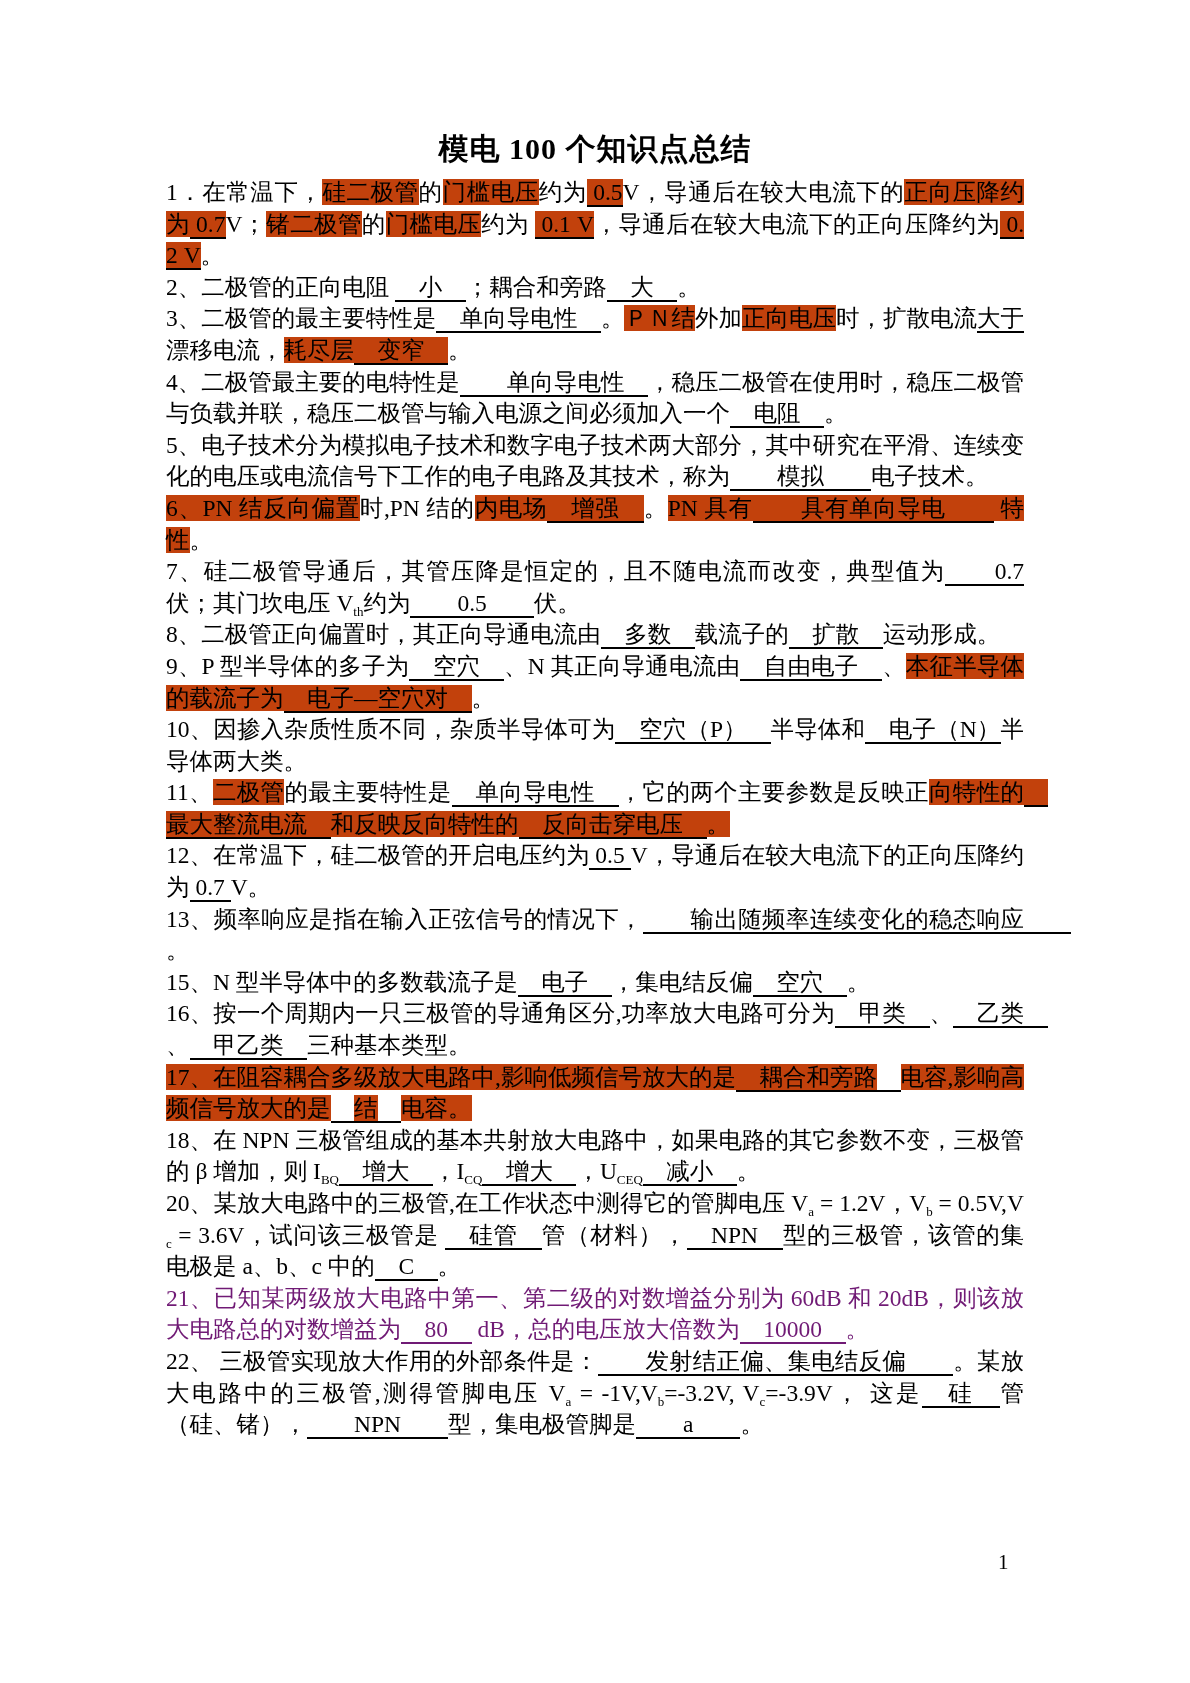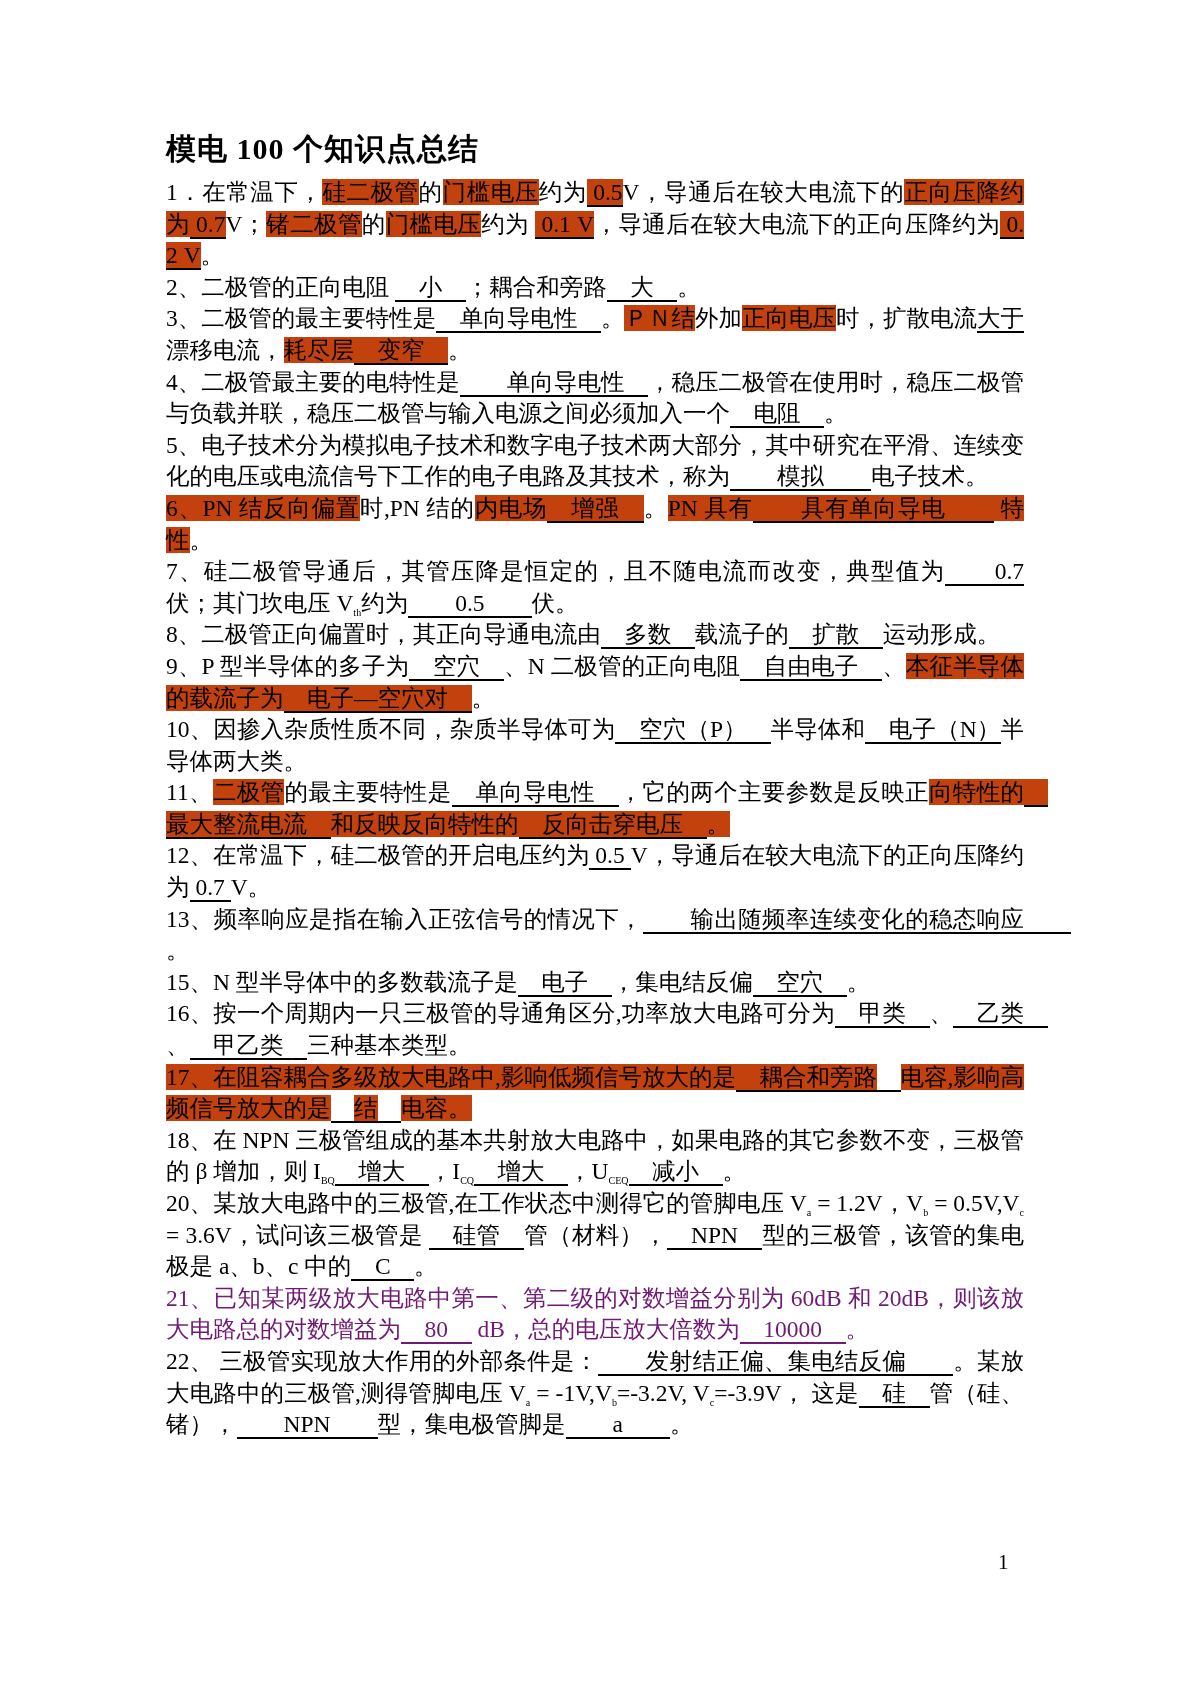--- a/index.html
+++ b/index.html
@@ -16,36 +16,36 @@
     background: #ffffff;
   }
   .doc-content {
     position: absolute;
     left: 166px; top: 128px;
     width: 858px;
   }
   .doc-title {
     font-size: 30px;
     font-weight: bold;
-    text-align: left;
+    text-align: center;
     margin: 0 0 7px 0;
     line-height: 42px;
     letter-spacing: 1px;
   }
   .item {
     font-size: 23.5px;
     line-height: 31.6px;
     text-align: justify;
     word-break: break-all;
   }
   .item span { white-space: pre-wrap; }
   .hl { background: #c2410c; }
   .u { border-bottom: 2px solid currentColor; }
   .sub {
-    font-size: 10px;
+    font-size: 13px;
     vertical-align: -5px;
     line-height: 0;
   }
   .red { color: #701a75; }
   .page-number {
     position: absolute;
     left: 998px; top: 1550px;
     font-size: 21px;
     color: #000000;
   }
@@ -58,21 +58,21 @@
     <h1 class="doc-title">模电 100 个知识点总结</h1>
     <div id="items-container">
         <div class="item"><span>1．在常温下，</span><span class="hl">硅二极管</span><span>的</span><span class="hl">门槛电压</span><span>约为</span><span class="hl u">&nbsp;0.5</span><span>V，导通后在较大电流下的</span><span class="hl">正向压降</span><span class="hl">约为</span><span class="hl u">&nbsp;0.7</span><span>V；</span><span class="hl">锗二极管</span><span>的</span><span class="hl">门槛电压</span><span>约为 </span><span class="hl u">&nbsp;0.1&nbsp;V</span><span>，导通后在较大电流下的正向压降约为</span><span class="hl u">&nbsp;0.2&nbsp;V</span><span>。</span></div>
         <div class="item"><span>2、二极管的正向电阻 </span><span class="u">　小　</span><span>；耦合和旁路</span><span class="u">　大　</span><span>。</span></div>
         <div class="item"><span>3、二极管的最主要特性是</span><span class="u">　单向导电性　</span><span>。</span><span class="hl">ＰＮ结</span><span>外加</span><span class="hl">正向电压</span><span>时，扩散电流</span><span class="u">大于</span><span>　漂移电流，</span><span class="hl">耗尽层</span><span class="hl u">　变窄　</span><span>。</span></div>
         <div class="item"><span>4、二极管最主要的电特性是</span><span class="u">　　单向导电性　</span><span>，稳压二极管在使用时，稳压二极管与负载并联，稳压二极管与输入电源之间必须加入一个</span><span class="u">　电阻　</span><span>。</span></div>
         <div class="item"><span>5、电子技术分为模拟电子技术和数字电子技术两大部分，其中研究在平滑、连续变化的电压或电流信号下工作的电子电路及其技术，称为</span><span class="u">　　模拟　　</span><span>电子技术。</span></div>
         <div class="item"><span class="hl">6、PN 结反向偏置</span><span>时,PN 结的</span><span class="hl">内电场</span><span class="hl u">　增强　</span><span>。</span><span class="hl">PN 具有</span><span class="hl u">　　具有单向导电　　</span><span class="hl"> 特性</span><span>。</span></div>
         <div class="item"><span>7、硅二极管导通后，其管压降是恒定的，且不随电流而改变，典型值为</span><span class="u">　　0.7</span><span>伏；其门坎电压 V</span><span class="sub">th</span><span>约为</span><span class="u">　　0.5　　</span><span>伏。</span></div>
         <div class="item"><span>8、二极管正向偏置时，其正向导通电流由</span><span class="u">　多数　</span><span>载流子的</span><span class="u">　扩散　</span><span>运动形成。</span></div>
-        <div class="item"><span>9、P 型半导体的多子为</span><span class="u">　空穴　</span><span>、N 二极管的正向电阻</span><span class="u">　自由电子　</span><span>、</span><span class="hl">本征半导体的载流子为</span><span class="hl u">　电子—空穴对　</span><span>。</span></div>
+        <div class="item"><span>9、P 型半导体的多子为</span><span class="u">　空穴　</span><span>、N 其正向导通电流由</span><span class="u">　自由电子　</span><span>、</span><span class="hl">本征半导体的载流子为</span><span class="hl u">　电子—空穴对　</span><span>。</span></div>
         <div class="item"><span>10、因掺入杂质性质不同，杂质半导体可为</span><span class="u">　空穴（P）　</span><span>半导体和</span><span class="u">　电子（N）</span><span>半导体两大类。</span></div>
         <div class="item"><span>11、</span><span class="hl">二极管</span><span>的最主要特性是</span><span class="u">　单向导电性　</span><span>，它的两个主要参数是反映正</span><span class="hl">向特性</span><span class="hl">的</span><span class="hl u">　最大整流电流　</span><span class="hl">和反映反向特性的</span><span class="hl u">　反向击穿电压　</span><span class="hl">。</span></div>
         <div class="item"><span>12、在常温下，硅二极管的开启电压约为</span><span class="u">&nbsp;0.5&nbsp;</span><span>V，导通后在较大电流下的正向压降约为</span><span class="u">&nbsp;0.7&nbsp;</span><span>V。</span></div>
         <div class="item"><span>13、频率响应是指在输入正弦信号的情况下，</span><span class="u">　　输出随频率连续变化的稳态响应　　</span><span>。</span></div>
         <div class="item"><span>15、N 型半导体中的多数载流子是</span><span class="u">　电子　</span><span>，集电结反偏</span><span class="u">　空穴　</span><span>。</span></div>
         <div class="item"><span>16、按一个周期内一只三极管的导通角区分,功率放大电路可分为</span><span class="u">　甲类　</span><span>、</span><span class="u">　乙类　</span><span>、</span><span class="u">　甲乙类　</span><span>三种基本类型。</span></div>
         <div class="item"><span class="hl">17、在阻容耦合多级放大电路中,影响低频信号放大的是</span><span class="hl u">　耦合和旁路</span><span class="u">　</span><span class="hl">电容,</span><span class="hl">影响高频信号放大的是</span><span class="u">　</span><span class="hl u">结</span><span class="u">　</span><span class="hl">电容。</span></div>
         <div class="item"><span>18、在 NPN 三极管组成的基本共射放大电路中，如果电路的其它参数不变，三极管的 β 增加，则 I</span><span class="sub">BQ</span><span class="u">　增大　</span><span>，I</span><span class="sub">CQ</span><span class="u">　增大　</span><span>，U</span><span class="sub">CEQ</span><span class="u">　减小　</span><span>。</span></div>
         <div class="item"><span>20、某放大电路中的三极管,在工作状态中测得它的管脚电压 V</span><span class="sub">a</span><span> = 1.2V，V</span><span class="sub">b</span><span> = 0.5V,</span><span>V</span><span class="sub">c</span><span> = 3.6V，试问该三极管是 </span><span class="u">　硅管　</span><span>管（材料），</span><span class="u">　NPN　</span><span>型的三极管，该管的集电极是 a、b、c 中的</span><span class="u">　C　</span><span>。</span></div>
         <div class="item red"><span>21、已知某两级放大电路中第一、第二级的对数增益分别为 60dB 和 20dB，则该放大电路总的对数增益为</span><span class="u">　80　</span><span> dB，总的电压放大倍数为</span><span class="u">　10000　</span><span>。</span></div>

